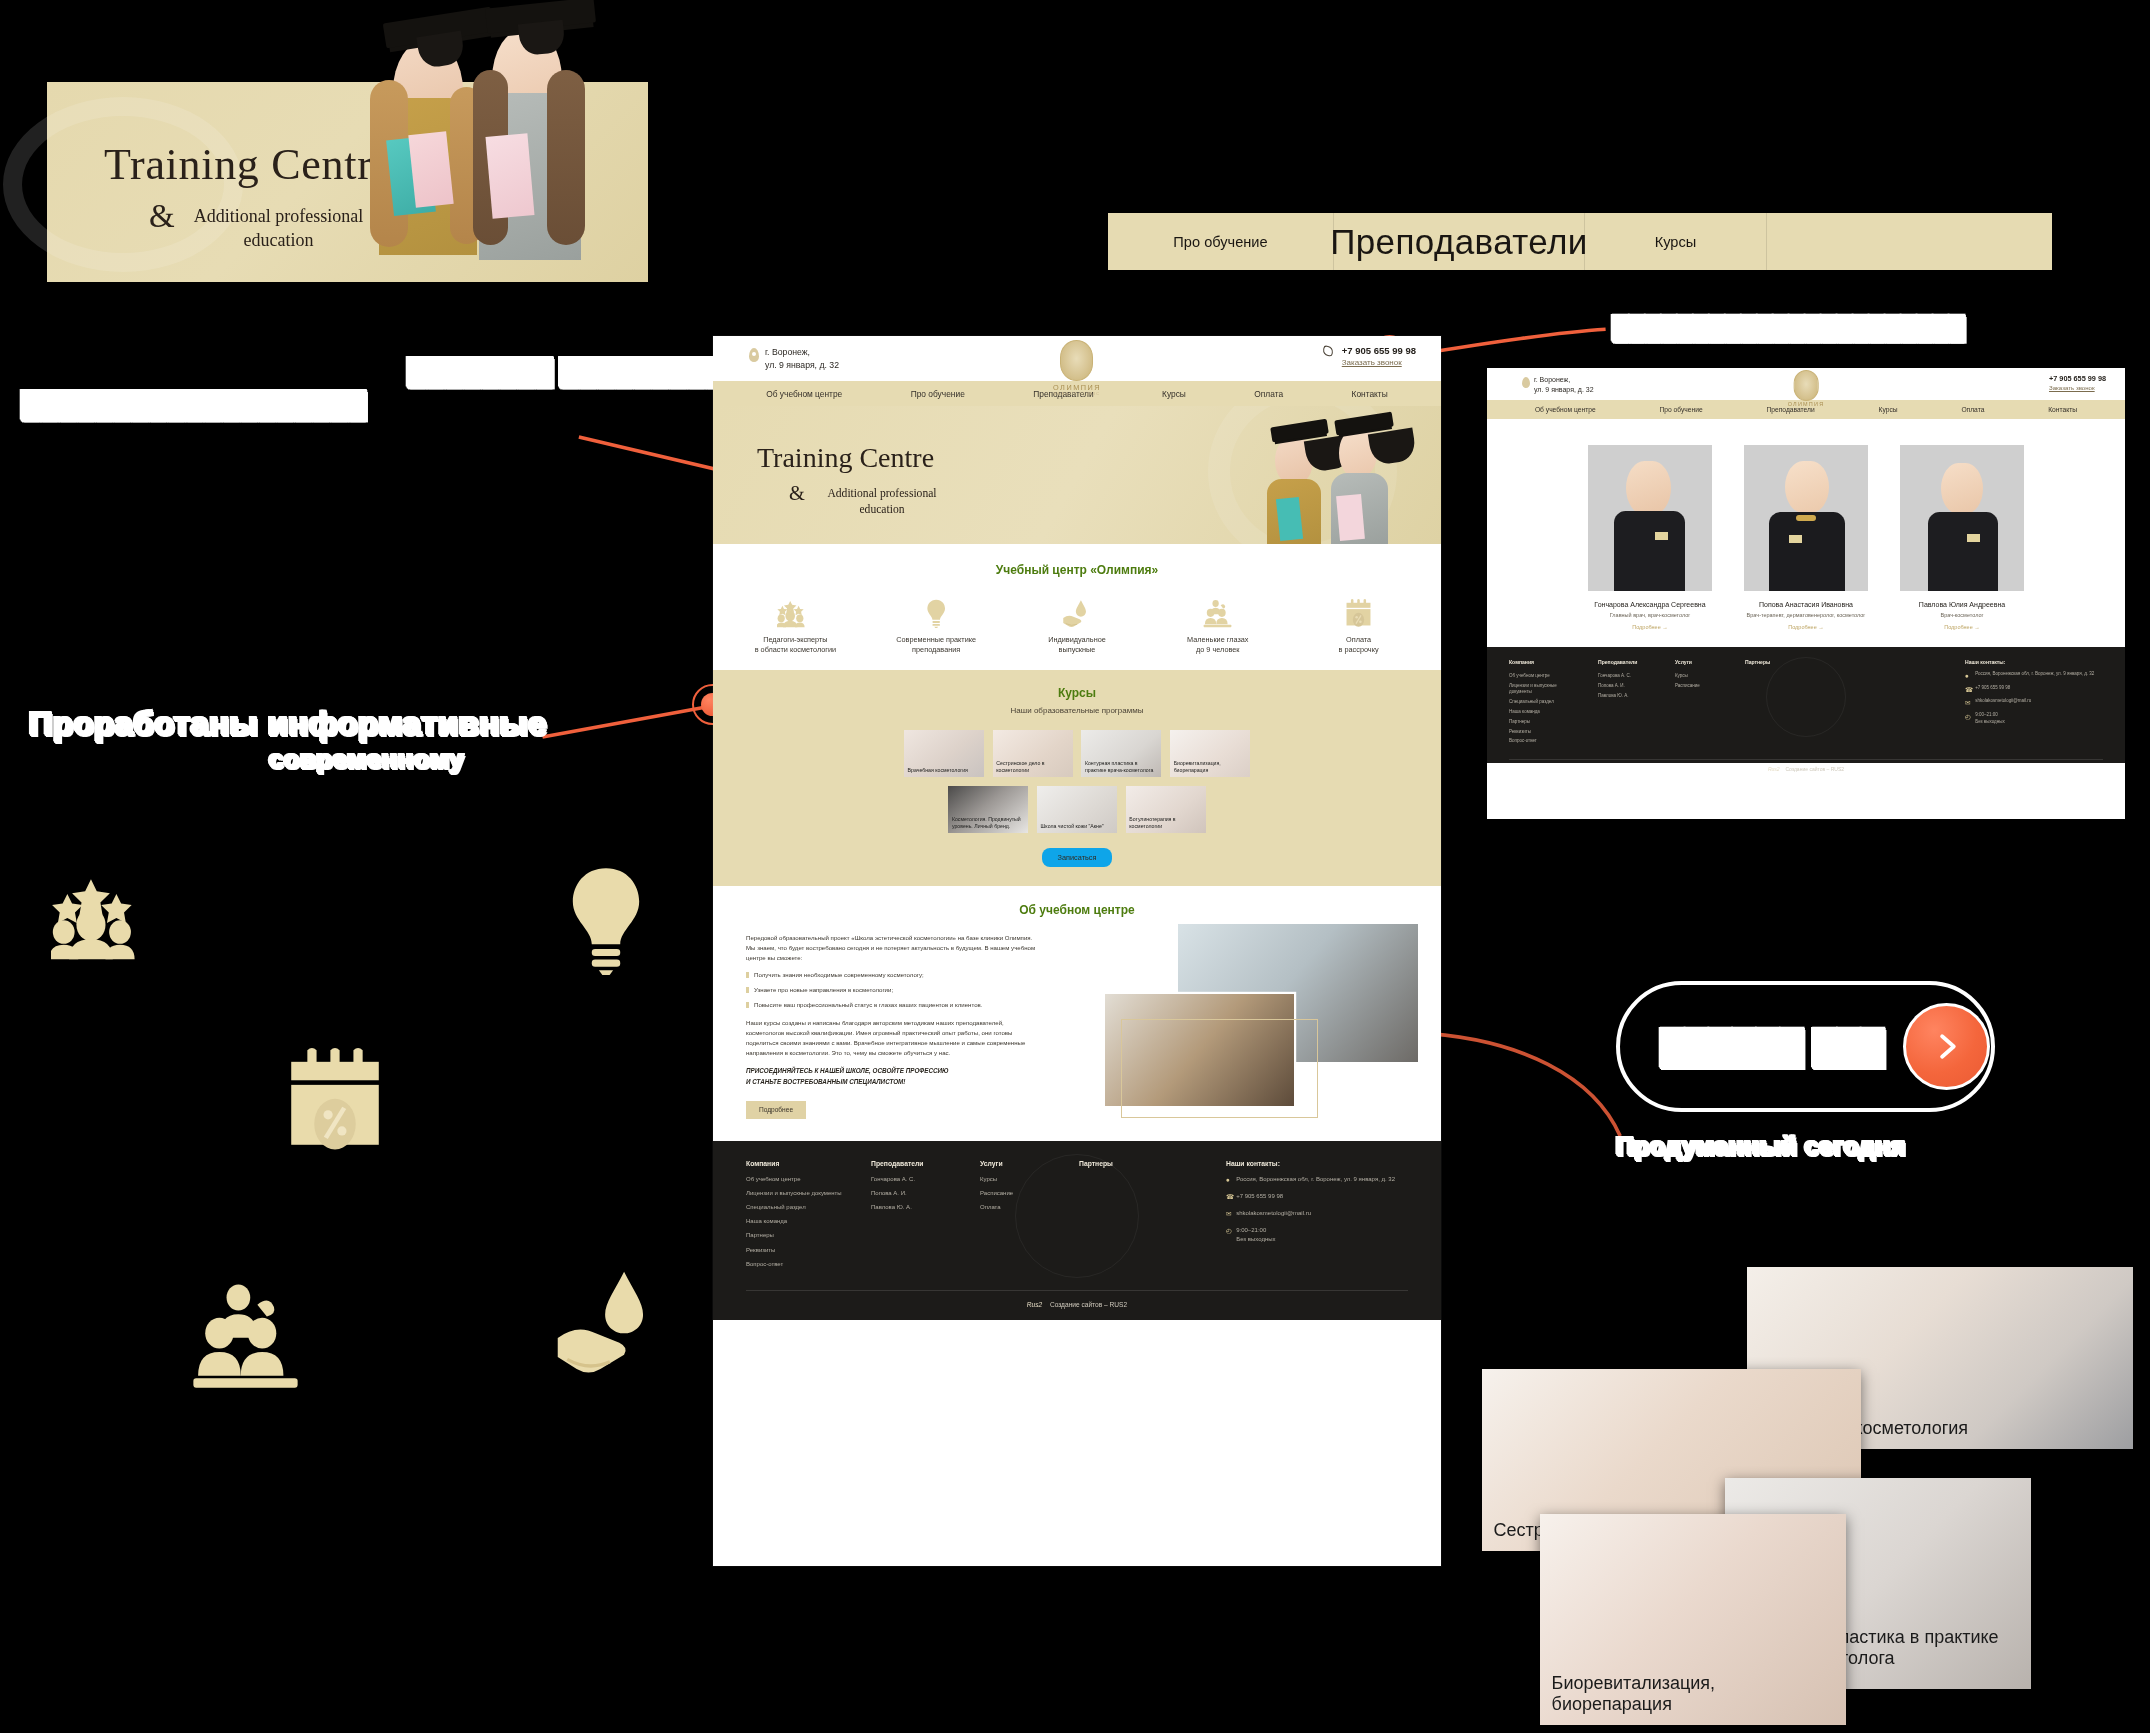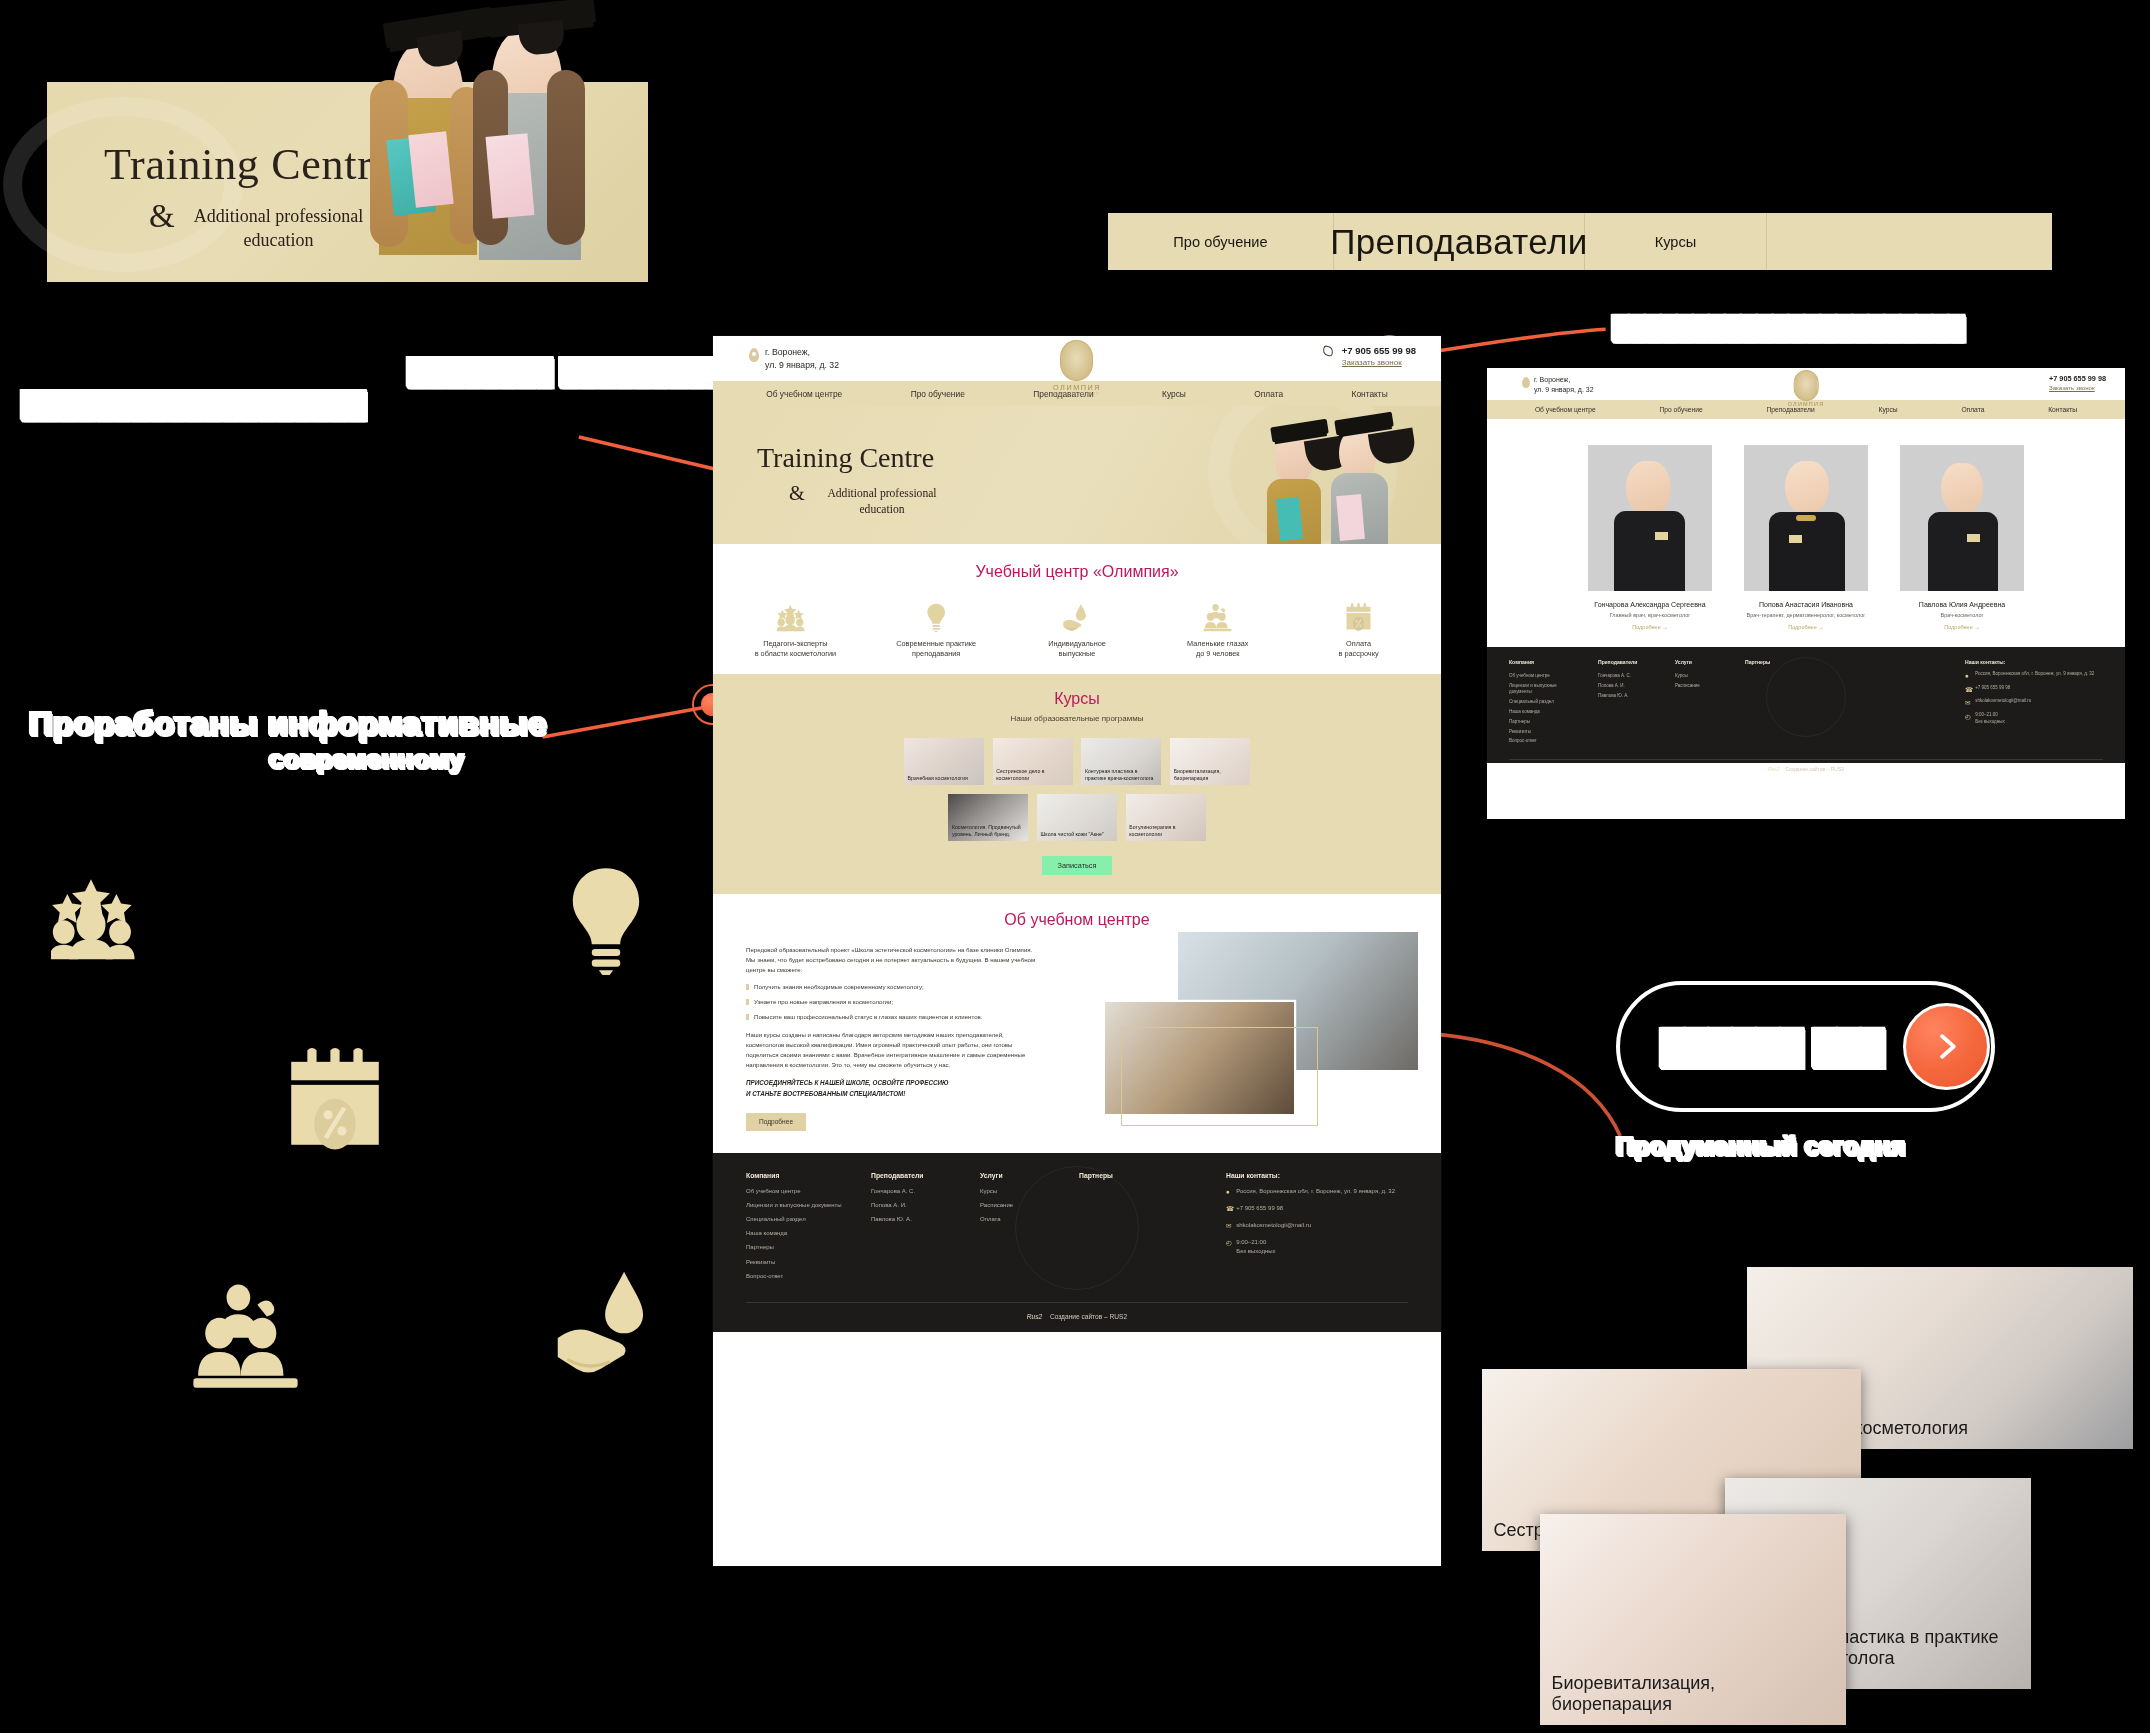--- a/index.html
+++ b/index.html
@@ -104,35 +104,35 @@
 
   .mm-hero { height:138px; background:linear-gradient(120deg,#e6dbb2 0%, #e9dfbb 50%, #ded2a4 100%); position:relative; overflow:hidden; }
   .mm-hero .ringbig{ position:absolute; right:44px; top:-29px; width:189px; height:189px; border-radius:50%;
     border:22px solid rgba(255,255,255,.10); }
   .mm-hero .h1 { position:absolute; left:44px; top:36px; font-family:"Liberation Serif",serif; font-size:28px; color:#2a211a; }
   .mm-hero .h2amp { position:absolute; left:76px; top:76px; font-family:"Liberation Serif",serif; font-size:20.4px; color:#2a211a; }
   .mm-hero .h2 { position:absolute; left:98px; top:80px; width:142px; text-align:center;
     font-family:"Liberation Serif",serif; font-size:11.6px; color:#2a211a; line-height:1.35; }
 
   .mm-sec-white { background:#fff; padding:19px 0 14.6px; }
-  .mm-h3 { text-align:center; font-size:16px; color:#be185d; font-weight:400; }
+  .mm-h3 { text-align:center; font-size:12px; color:#4d7c0f; font-weight:700; }
   .mm-feats { display:flex; justify-content:space-around; padding:19px 12px 0; }
   .mm-feat { width:109px; text-align:center; }
   .mm-feat .ic { height:32px; display:flex; align-items:flex-end; justify-content:center; }
   .mm-feat .lbl { font-size:7.3px; color:#3c372f; line-height:1.45; margin-top:6.6px; }
 
   .mm-sec-beige { background:#e6dbb2; padding:16px 0 19px; }
   .mm-sub { text-align:center; font-size:8px; color:#4b4336; margin-top:5.8px; }
   .mm-grid { display:flex; gap:8.7px; justify-content:center; margin-top:14.6px; padding:0 28px; }
   .mm-grid.row2 { margin-top:9.5px; }
   .mm-card { width:80px; height:47px; background:#f3f1ee; position:relative; overflow:hidden; }
   .mm-card .ph { position:absolute; inset:0; }
   .mm-card .cap2 { position:absolute; left:3.6px; bottom:2.9px; right:2.9px; font-size:5.2px; color:#20201f; line-height:1.35; }
-  .mm-btn-white { width:70px; height:19px; margin:14.6px auto 0; background:#86efac; display:flex;
-    align-items:center; justify-content:center; font-size:7.3px; color:#302c25; }
+  .mm-btn-white { width:70px; height:19px; margin:14.6px auto 0; background:#0ea5e9; display:flex;
+    align-items:center; justify-content:center; font-size:7.3px; color:#302c25;border-radius:8px; }
 
   .mm-about { background:#fff; padding:17.5px 0 22px; position:relative; }
   .mm-about .col { width:291px; margin-left:33px; }
   .mm-about p { font-size:6.1px; color:#3a352d; line-height:1.62; margin-bottom:6.6px; }
   .mm-about ul { list-style:none; margin:7.3px 0 8.7px; }
   .mm-about li { font-size:6.1px; color:#3a352d; line-height:1.6; margin-bottom:5.1px; padding-left:8px; position:relative; }
   .mm-about li:before{content:"";position:absolute;left:0;top:2.2px;width:2.9px;height:5.8px;background:#ddcf9f;}
   .mm-about .cta { font-size:6.3px; font-style:italic; font-weight:700; color:#2a261f; line-height:1.6; margin-top:8.7px; }
   .mm-more { width:60px; height:17.5px; background:#e0d2a5; display:flex; align-items:center; justify-content:center;
     font-size:6.6px; color:#3b352b; margin-top:14.6px; }

